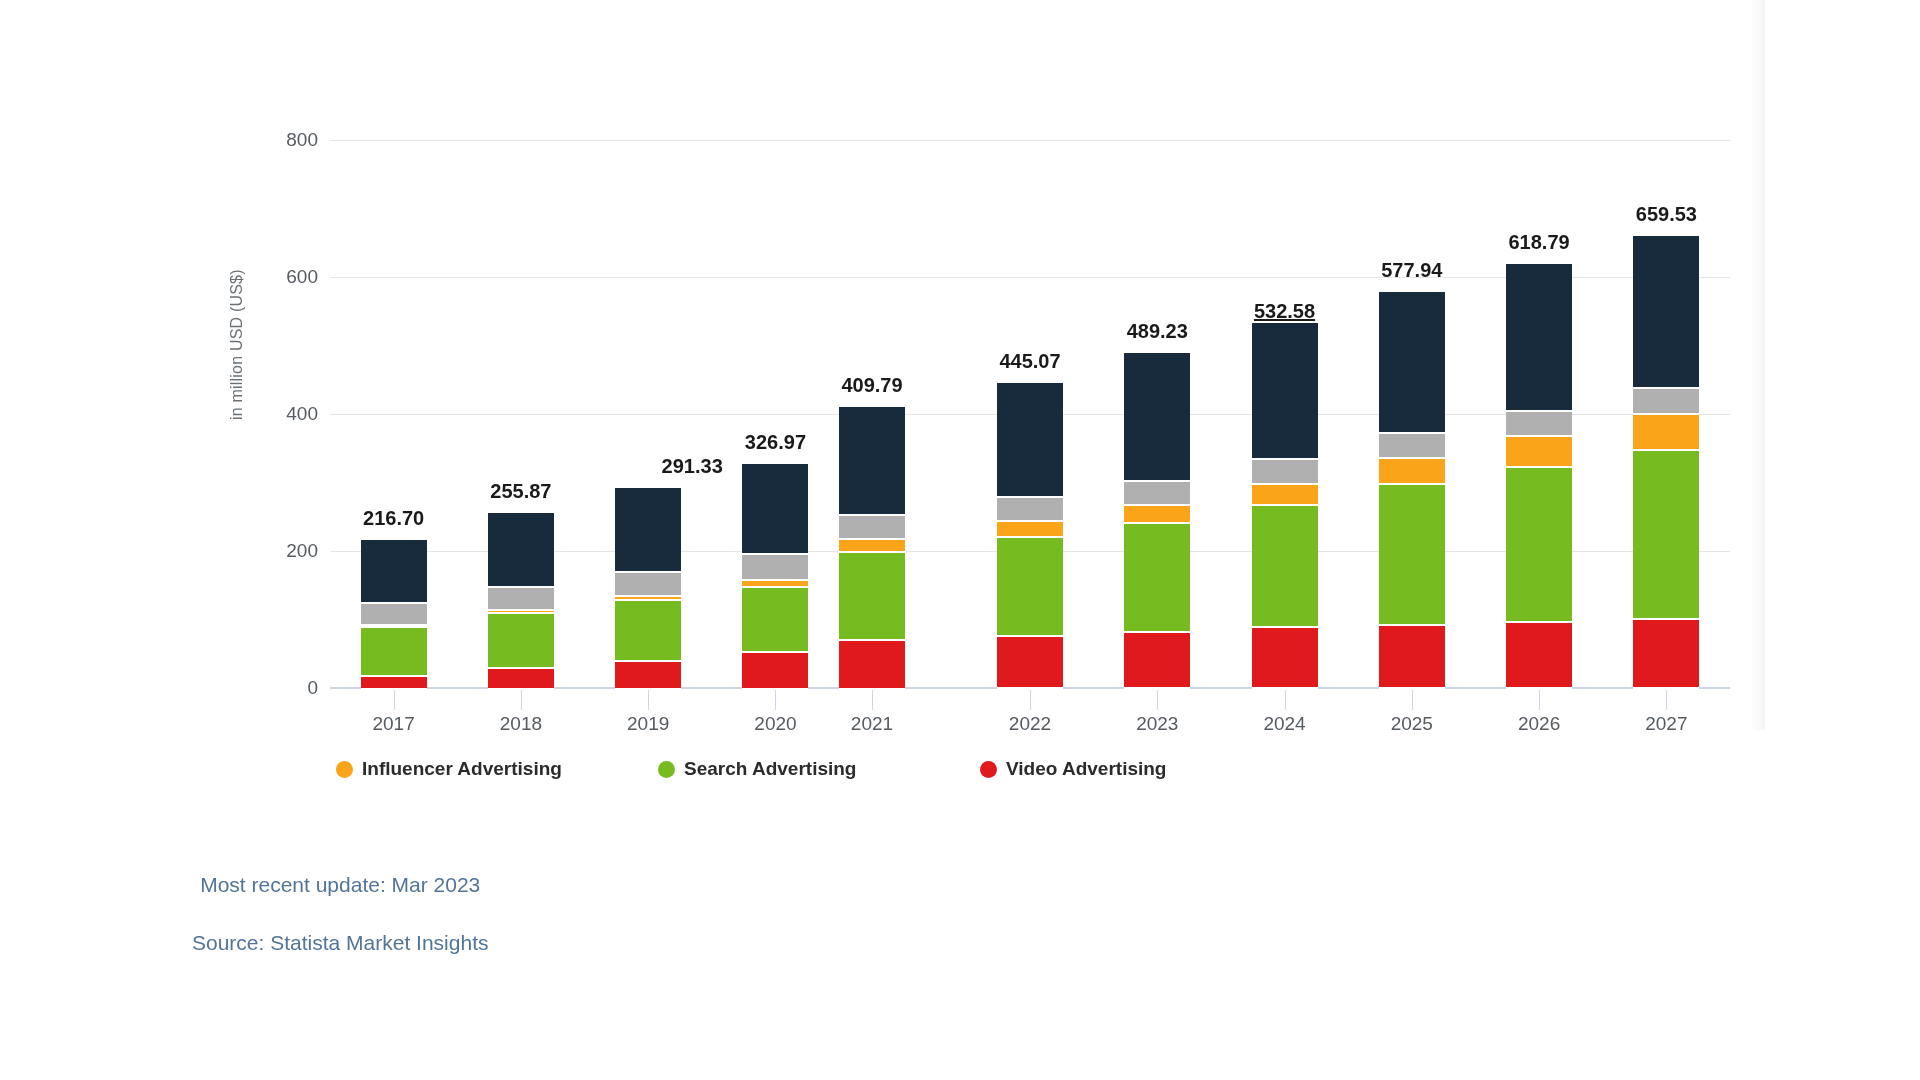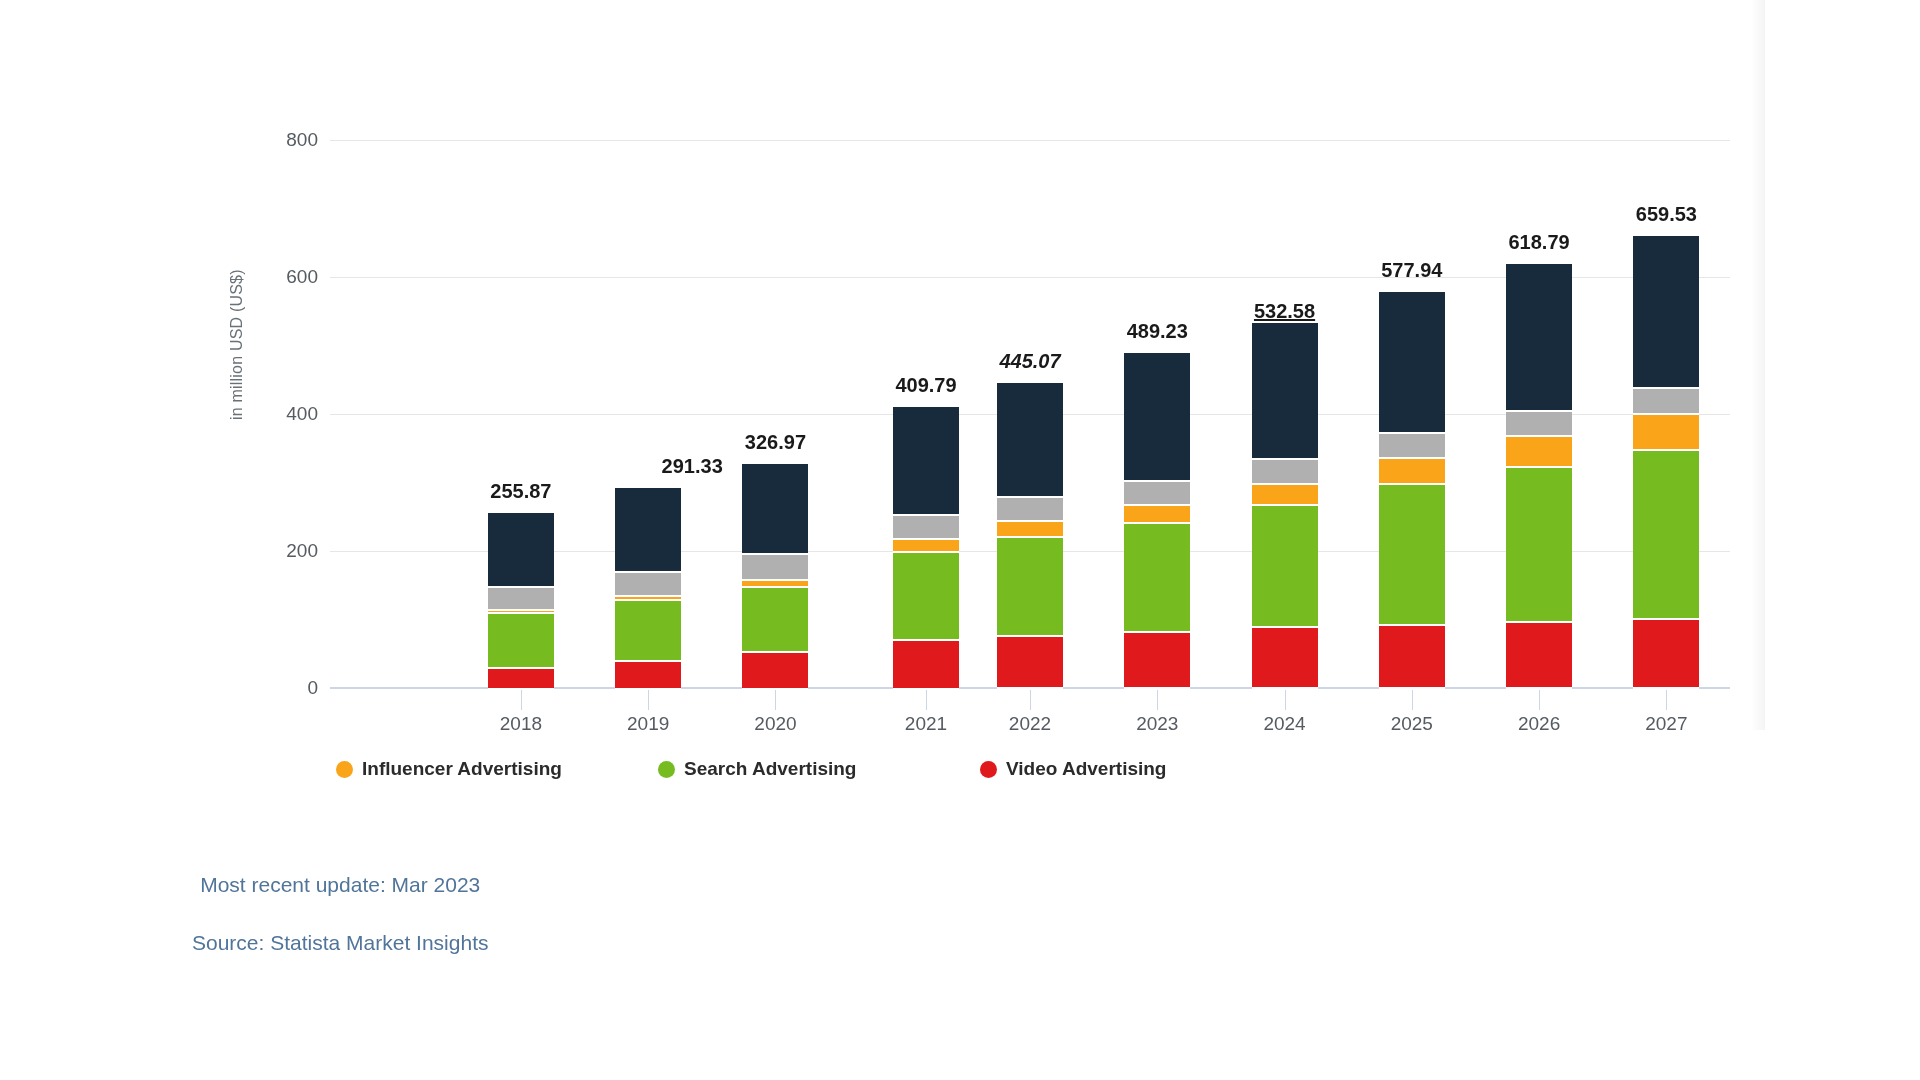--- a/index.html
+++ b/index.html
@@ -121,20 +121,33 @@
         <div class="gridline" style="top: 411px;"></div>
         <div class="ytick" style="top: 411px;">200</div>
         <div class="gridline" style="top: 274px;"></div>
         <div class="ytick" style="top: 274px;">400</div>
         <div class="gridline" style="top: 137px;"></div>
         <div class="ytick" style="top: 137px;">600</div>
         <div class="gridline" style="top: 0px;"></div>
         <div class="ytick" style="top: 0px;">800</div>
       </div>
     <div class="bars" id="bars">
+        <div class="barcol" style="left: 30.6364px;">
+          <div class="stack" style="height: 148.439px;">
+            <div class="seg" style="height: 62.335px; background: rgb(23, 43, 61);"></div>
+            <div class="seg" style="height: 0.137px; background: rgb(26, 130, 226);"></div>
+            <div class="seg" style="height: 21.92px; background: rgb(176, 176, 176);"></div>
+            <div class="seg" style="height: 2.3975px; background: rgb(250, 164, 26);"></div>
+            <div class="seg" style="height: 48.635px; background: rgb(118, 188, 33);"></div>
+            <div class="seg" style="height: 13.015px; background: rgb(224, 25, 29);"></div>
+          </div>
+          <div class="toplabel" style="bottom: 158.439px;">216.70</div>
+          <div class="xtickline"></div>
+          <div class="xtick">2017</div>
+        </div>
         <div class="barcol" style="left: 157.909px;">
           <div class="stack" style="height: 175.271px;">
             <div class="seg" style="height: 73.0004px; background: rgb(23, 43, 61);"></div>
             <div class="seg" style="height: 0.2055px; background: rgb(26, 130, 226);"></div>
             <div class="seg" style="height: 23.29px; background: rgb(176, 176, 176);"></div>
             <div class="seg" style="height: 3.425px; background: rgb(250, 164, 26);"></div>
             <div class="seg" style="height: 54.115px; background: rgb(118, 188, 33);"></div>
             <div class="seg" style="height: 21.235px; background: rgb(224, 25, 29);"></div>
           </div>
           <div class="toplabel" style="bottom: 185.271px;">255.87</div>
@@ -160,21 +173,21 @@
             <div class="seg" style="height: 0.3425px; background: rgb(26, 130, 226);"></div>
             <div class="seg" style="height: 25.345px; background: rgb(176, 176, 176);"></div>
             <div class="seg" style="height: 6.85px; background: rgb(250, 164, 26);"></div>
             <div class="seg" style="height: 65.76px; background: rgb(118, 188, 33);"></div>
             <div class="seg" style="height: 36.305px; background: rgb(224, 25, 29);"></div>
           </div>
           <div class="toplabel" style="bottom: 233.974px;">326.97</div>
           <div class="xtickline"></div>
           <div class="xtick">2020</div>
         </div>
-        <div class="barcol" style="left: 563px;">
+        <div class="barcol" style="left: 509px;">
           <div class="stack" style="height: 280.706px;">
             <div class="seg" style="height: 106.648px; background: rgb(23, 43, 61);"></div>
             <div class="seg" style="height: 0.411px; background: rgb(26, 130, 226);"></div>
             <div class="seg" style="height: 23.6325px; background: rgb(176, 176, 176);"></div>
             <div class="seg" style="height: 13.3575px; background: rgb(250, 164, 26);"></div>
             <div class="seg" style="height: 88.365px; background: rgb(118, 188, 33);"></div>
             <div class="seg" style="height: 48.2925px; background: rgb(224, 25, 29);"></div>
           </div>
           <div class="toplabel" style="bottom: 290.706px;">409.79</div>
           <div class="xtickline"></div>
@@ -182,21 +195,21 @@
         </div>
         <div class="barcol" style="left: 667px;">
           <div class="stack" style="height: 304.873px;">
             <div class="seg" style="height: 113.278px; background: rgb(23, 43, 61);"></div>
             <div class="seg" style="height: 0.4795px; background: rgb(26, 130, 226);"></div>
             <div class="seg" style="height: 23.975px; background: rgb(176, 176, 176);"></div>
             <div class="seg" style="height: 15.755px; background: rgb(250, 164, 26);"></div>
             <div class="seg" style="height: 99.325px; background: rgb(118, 188, 33);"></div>
             <div class="seg" style="height: 52.06px; background: rgb(224, 25, 29);"></div>
           </div>
-          <div class="toplabel" style="bottom: 314.873px; font-style: italic;">445.07</div>
+          <div class="toplabel" style="bottom: 314.873px;">445.07</div>
           <div class="xtickline"></div>
           <div class="xtick">2022</div>
         </div>
         <div class="barcol" style="left: 794.273px;">
           <div class="stack" style="height: 335.123px;">
             <div class="seg" style="height: 126.677px; background: rgb(23, 43, 61);"></div>
             <div class="seg" style="height: 0.548px; background: rgb(26, 130, 226);"></div>
             <div class="seg" style="height: 24.3175px; background: rgb(176, 176, 176);"></div>
             <div class="seg" style="height: 18.495px; background: rgb(250, 164, 26);"></div>
             <div class="seg" style="height: 108.915px; background: rgb(118, 188, 33);"></div>

